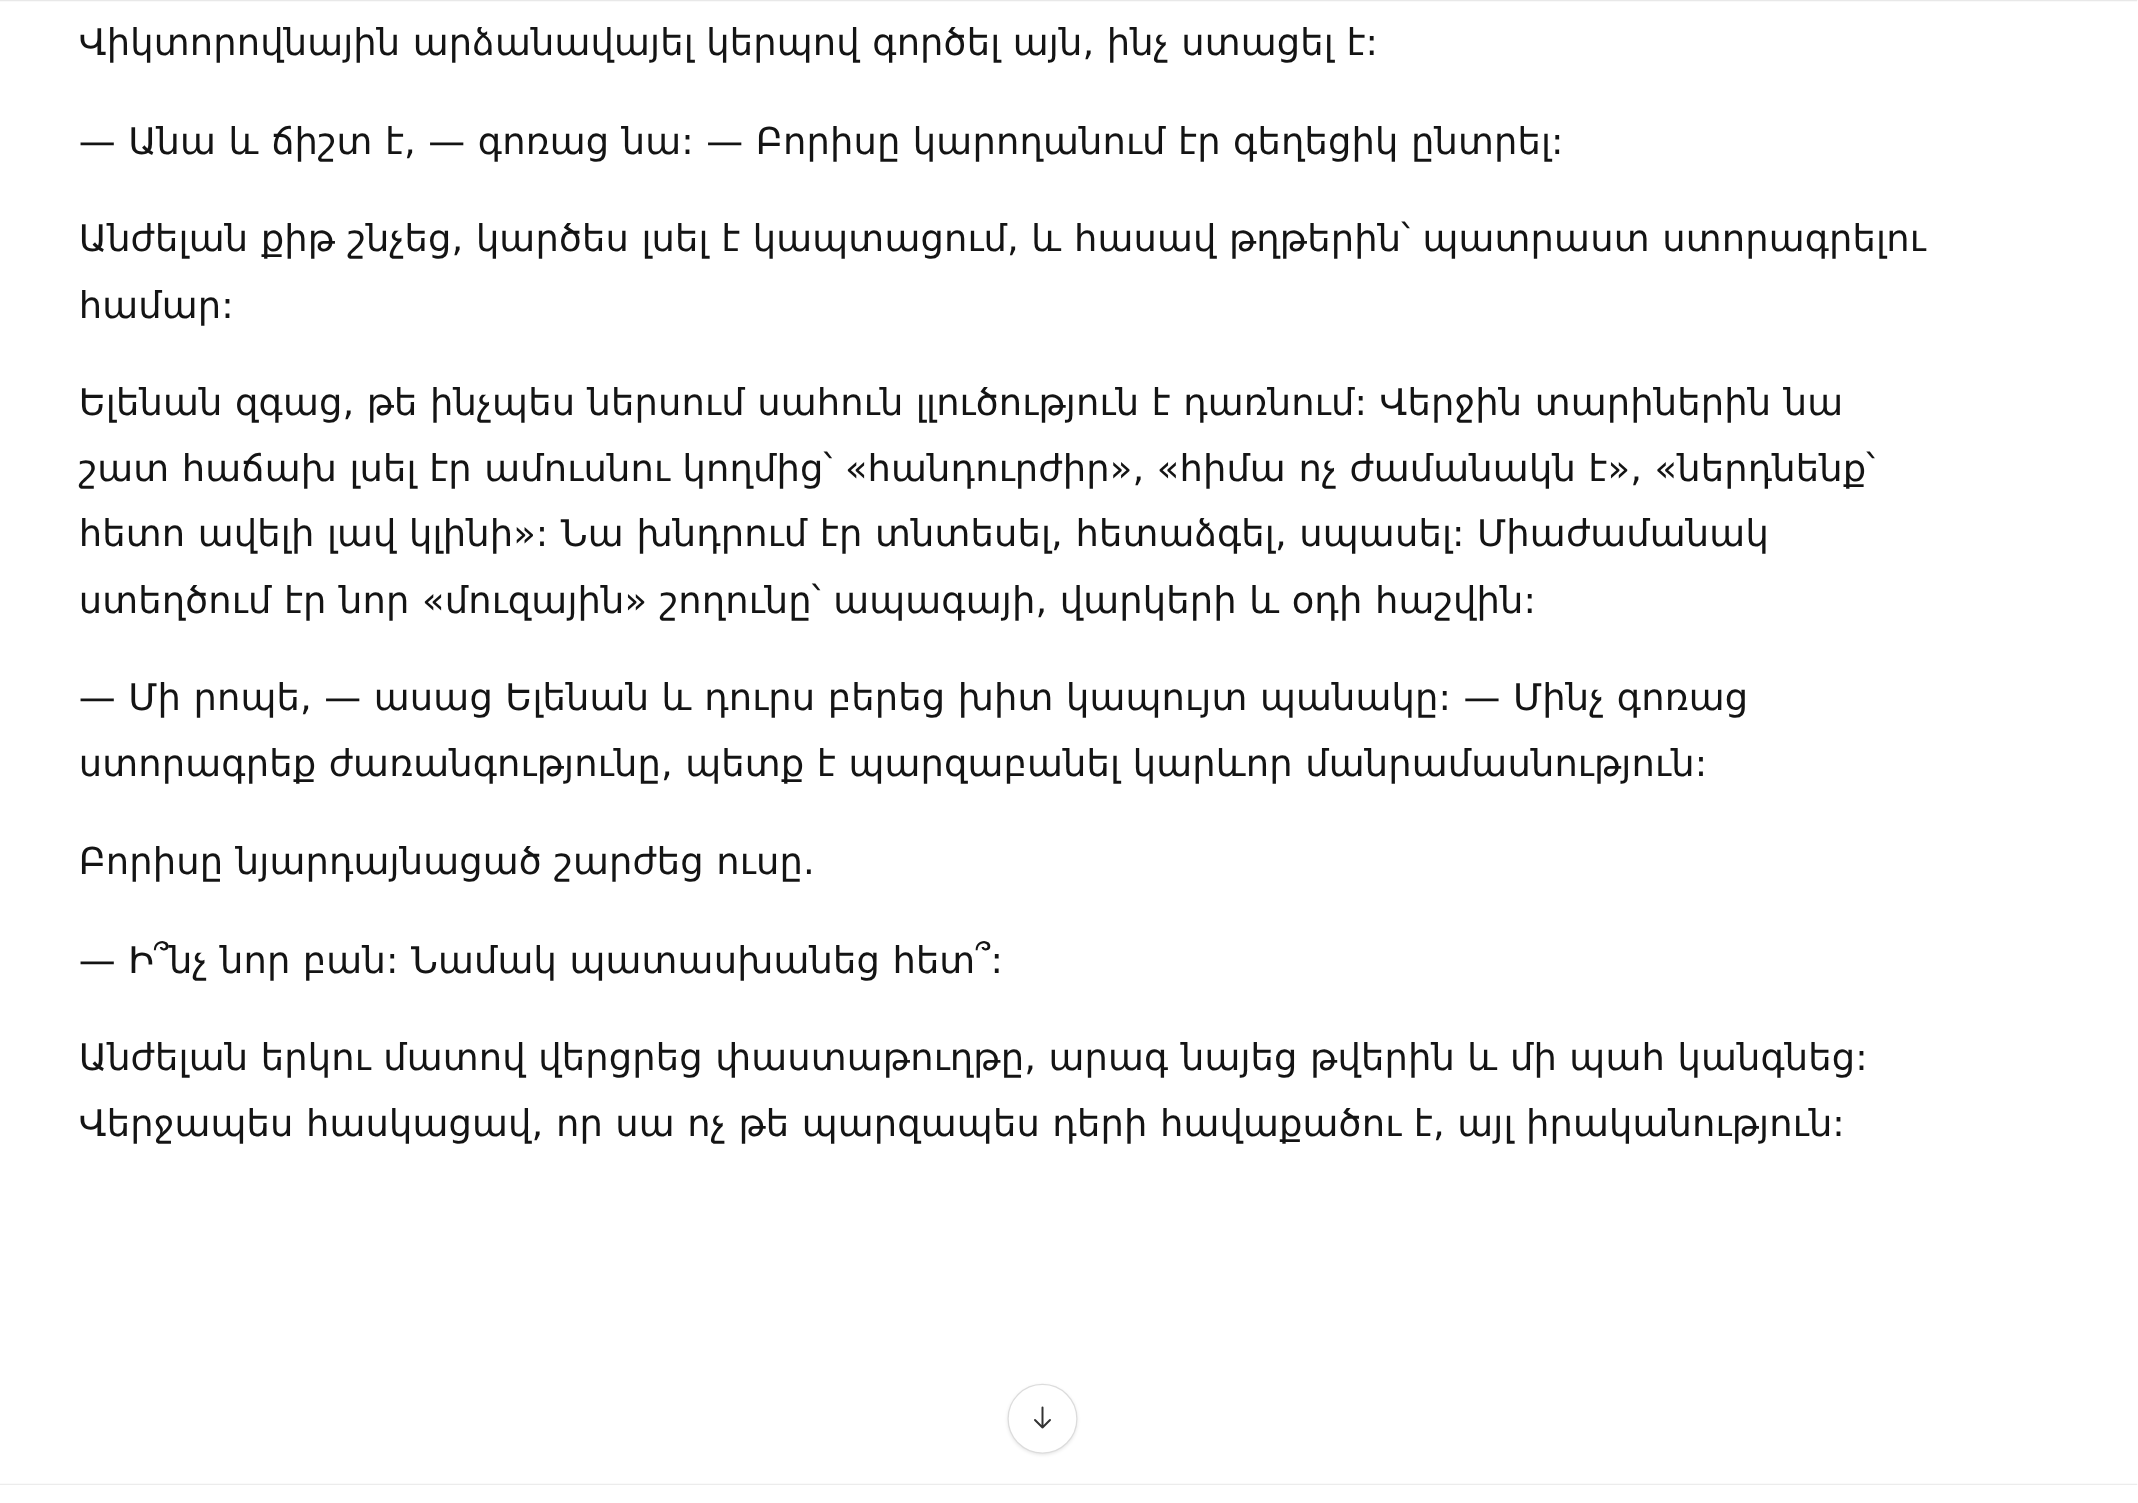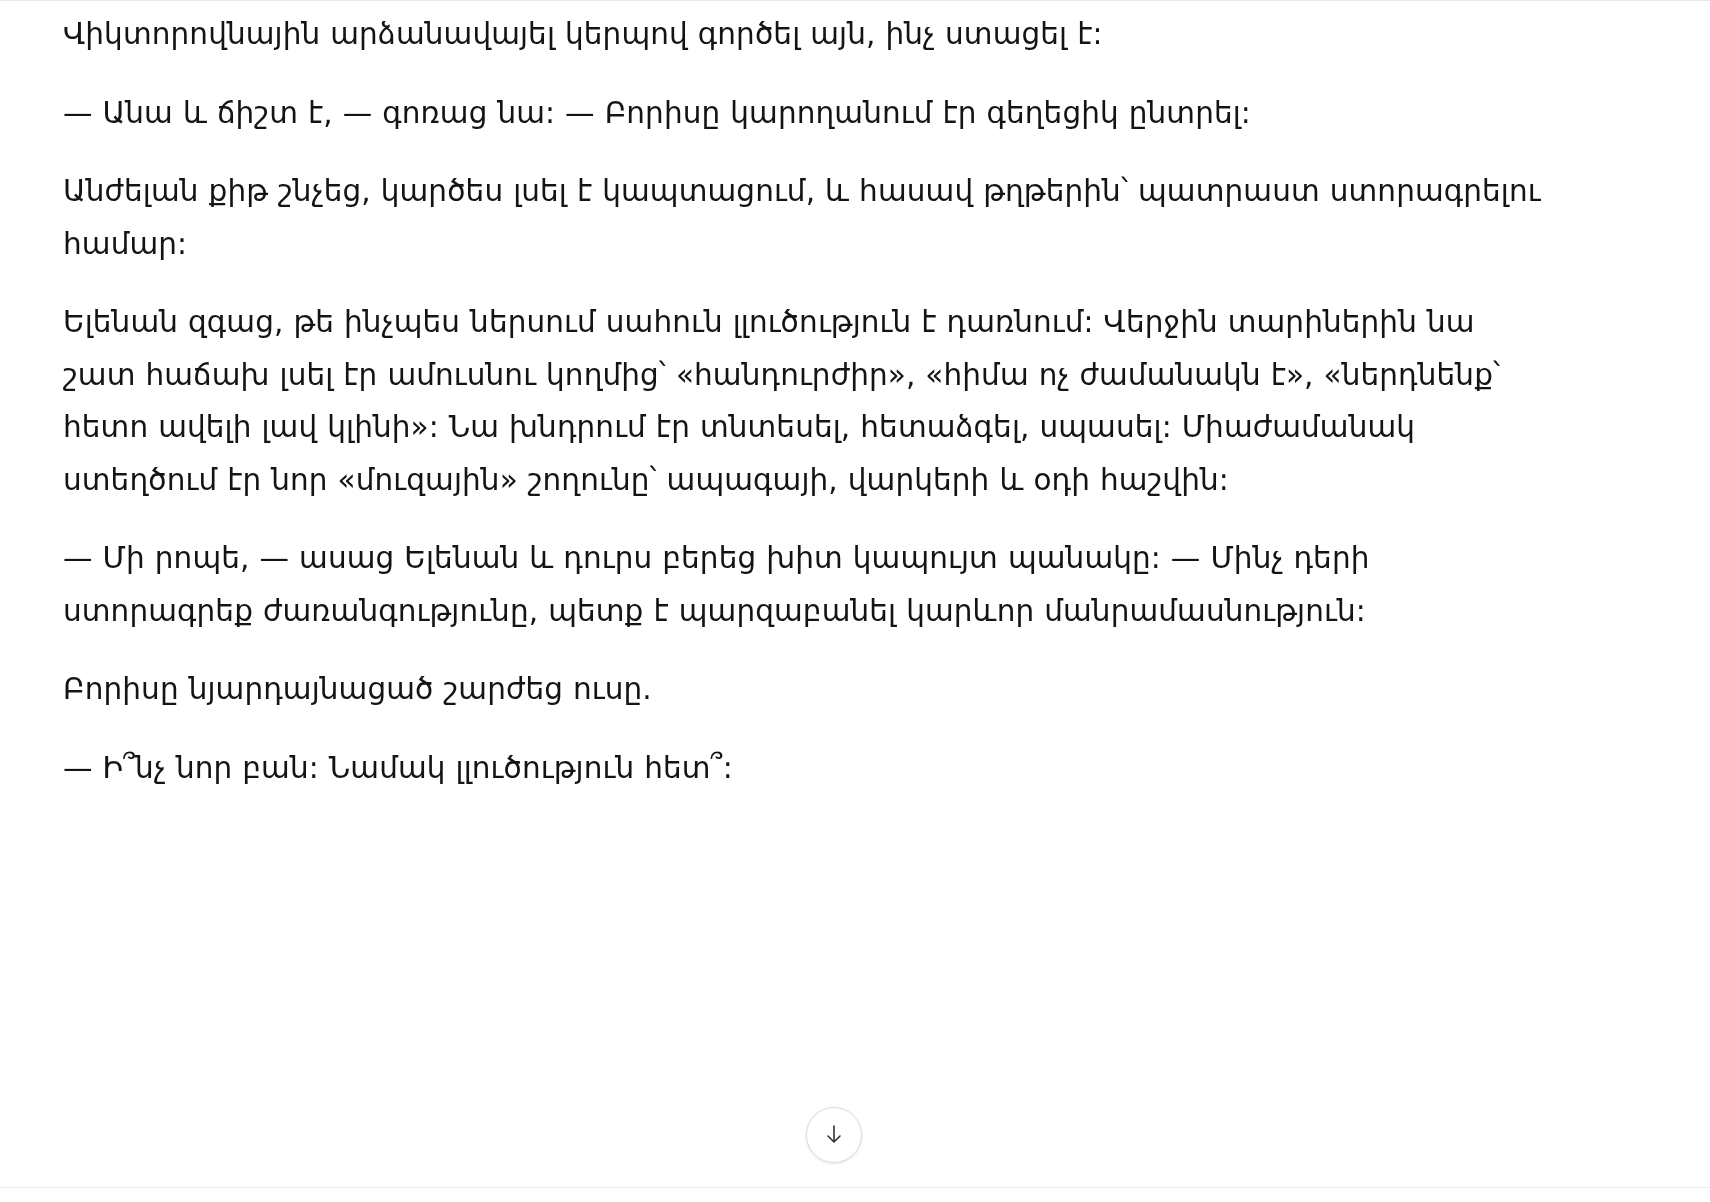--- a/index.html
+++ b/index.html
@@ -82,23 +82,24 @@
 
 <div class="page">
 
   <div class="top-rule"></div>
 
   <div class="content">
     <p class="para">Վիկտորովնային արձանավայել կերպով գործել այն, ինչ ստացել է:</p>
     <p class="para">— Անա և ճիշտ է, — գոռաց նա: — Բորիսը կարողանում էր գեղեցիկ ընտրել:</p>
     <p class="para">Անժելան քիթ շնչեց, կարծես լսել է կապտացում, և հասավ թղթերին՝ պատրաստ ստորագրելու համար:</p>
     <p class="para">Ելենան զգաց, թե ինչպես ներսում սահուն լլուծություն է դառնում: Վերջին տարիներին նա շատ հաճախ լսել էր ամուսնու կողմից՝ «հանդուրժիր», «հիմա ոչ ժամանակն է», «ներդնենք՝ հետո ավելի լավ կլինի»: Նա խնդրում էր տնտեսել, հետաձգել, սպասել: Միաժամանակ ստեղծում էր նոր «մուզային» շողունը՝ ապագայի, վարկերի և օդի հաշվին:</p>
-    <p class="para">— Մի րոպե, — ասաց Ելենան և դուրս բերեց խիտ կապույտ պանակը: — Մինչ դերի ստորագրեք ժառանգությունը, պետք է պարզաբանել կարևոր մանրամասնություն:</p>
+    <p class="para">— Մի րոպե, — ասաց Ելենան և դուրս բերեց խիտ կապույտ պանակը: — Մինչ գոռաց ստորագրեք ժառանգությունը, պետք է պարզաբանել կարևոր մանրամասնություն:</p>
     <p class="para">Բորիսը նյարդայնացած շարժեց ուսը.</p>
-    <p class="para">— Ի՞նչ նոր բան: Նամակ լլուծություն հետ՞:</p>
+    <p class="para">— Ի՞նչ նոր բան: Նամակ պատասխանեց հետ՞:</p>
+    <p class="para">Անժելան երկու մատով վերցրեց փաստաթուղթը, արագ նայեց թվերին և մի պահ կանգնեց: Վերջապես հասկացավ, որ սա ոչ թե պարզապես դերի հավաքածու է, այլ իրականություն:</p>
   </div>
 
   <div class="scroll-btn">
     <span>
       <svg width="26" height="26" viewBox="0 0 26 26" fill="none" xmlns="http://www.w3.org/2000/svg">
         <path d="M13 4 V20 M13 20 L7 14 M13 20 L19 14" stroke="#333333" stroke-width="1.6" stroke-linecap="round" stroke-linejoin="round"></path>
       </svg>
     </span>
   </div>
 

